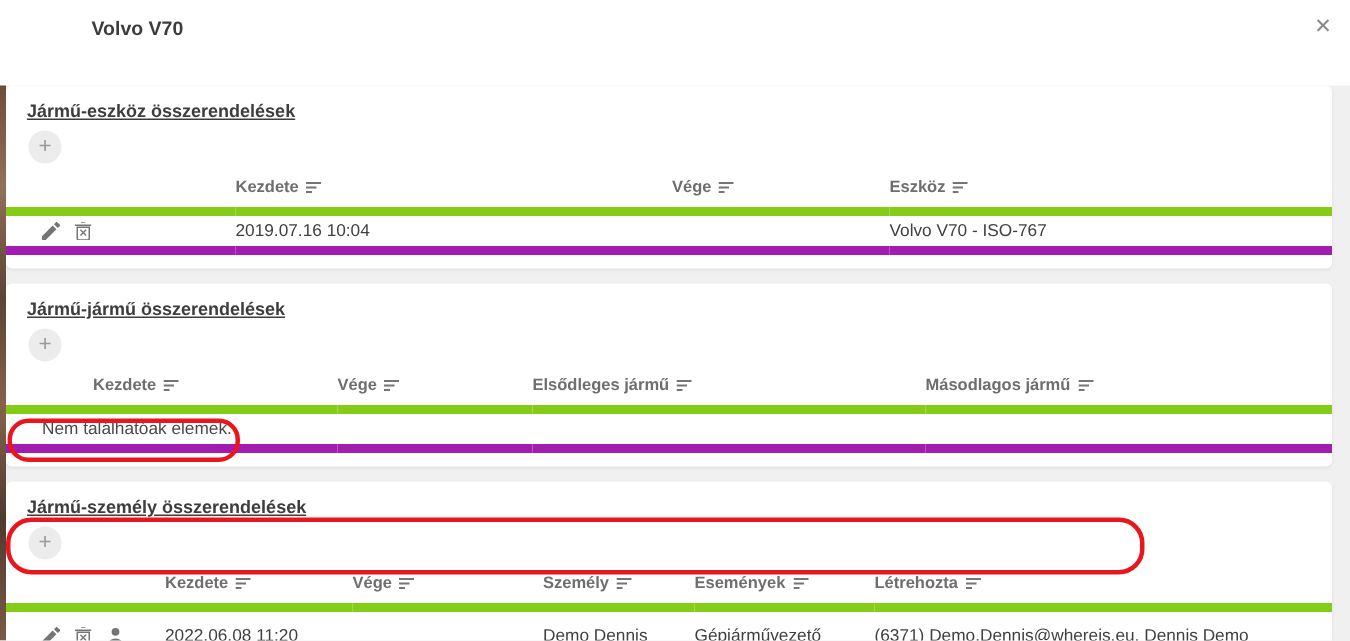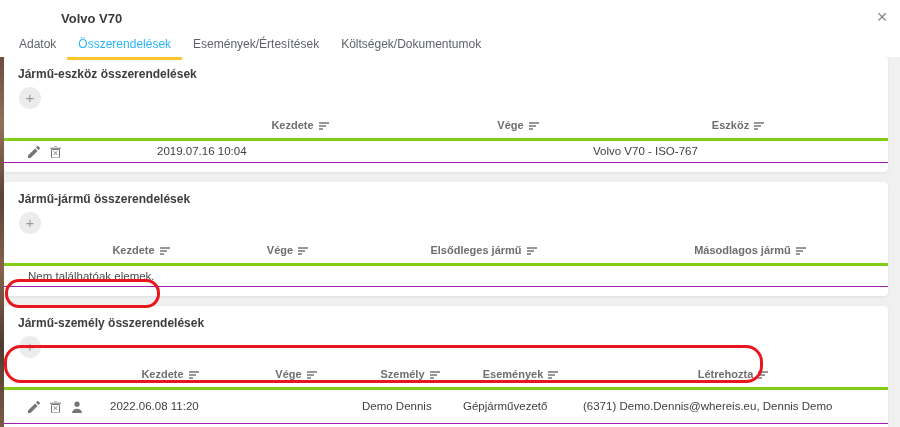--- a/index.html
+++ b/index.html
@@ -35,35 +35,35 @@
     background:linear-gradient(180deg,#6e4c3e 0%,#93705a 18%,#5c4334 38%,#86624d 58%,#4f3a2e 78%,#7a5a47 100%);
   }
   
   .content { padding-top:0; }
   .card {
     background:#fff; border-radius:4px; margin:0 12px 10px 4px;
     box-shadow:0 1px 3px rgba(0,0,0,.07); overflow:hidden; padding-bottom:9px;
   }
   .card.last { margin-bottom:0; padding-bottom:0; height:200px; }
   .card h2 {
-    margin:0; padding:10px 14px 5px; font-size:12px; font-weight:bold; color:#3d3d3d;
+    margin:0; padding:10px 14px 5px; font-size:12px; font-weight:bold; color:#3d3d3d;text-decoration:underline;
   }
   .add-btn {
     width:22px; height:22px; border-radius:50%; border:0; margin:1px 0 3px 15px;
     background:#ececec; color:#9a9a9a; font-size:15px; line-height:20px; text-align:center;
     padding:0; cursor:pointer; display:block;
   }
   table { width:100%; border-collapse:collapse; table-layout:fixed; }
   th {
-    font-size:11px; font-weight:bold; color:#6e6e6e; text-align:center;
-    padding:7px 4px 6px 0; border-bottom:3px solid #84cc16; white-space:nowrap; overflow:hidden;margin-top:36px;
+    font-size:11px; font-weight:bold; color:#6e6e6e; text-align:left;
+    padding:7px 4px 6px 0; border-bottom:6px solid #84cc16; white-space:nowrap; overflow:hidden;margin-top:36px;
   }
   td {
     font-size:11.5px; color:#3f3f3f; padding:4px 4px 4px 0; height:20px;
-    border-bottom:1px solid #a21caf; white-space:nowrap; overflow:hidden;
+    border-bottom:6px solid #a21caf; white-space:nowrap; overflow:hidden;
   }
   tr.tall td { padding-top:10px; padding-bottom:10px; }
   .empty-row td { color:#4a4a4a; padding-left:24px; font-size:11.5px; }
   .icon-cell { padding-left:24px !important; }
   .row-icon { display:inline-block; margin-right:7px; cursor:pointer; vertical-align:middle; }
   .row-icon svg { display:block; }
   .sort-icon { display:inline-block; margin-left:5px; vertical-align:-1px; cursor:pointer; }
   
   .annotation {
     position:absolute; border:3px solid #e9161d; pointer-events:none; z-index:20;
@@ -71,26 +71,20 @@
   }
   #anno-heading { left:5px; top:279px; width:155px; height:29px; border-radius:14px; }
   #anno-row { left:4px; top:345px; width:759px; height:38px; border-radius:17px; }
 </style>
 </head>
 <body>
 
 <div class="modal-header">
   <div class="modal-title">Volvo V70</div>
   <button class="close-btn">✕</button>
-  <div class="tabs">
-    <div class="tab">Adatok</div>
-    <div class="tab active">Összerendelések</div>
-    <div class="tab">Események/Értesítések</div>
-    <div class="tab">Költségek/Dokumentumok</div>
-  </div>
 </div>
 
 <div class="backdrop-strip"></div>
 
 <div class="content">
 
   <div class="card">
     <h2>Jármű-eszköz összerendelések</h2>
     <button class="add-btn">+</button>
     <table>

